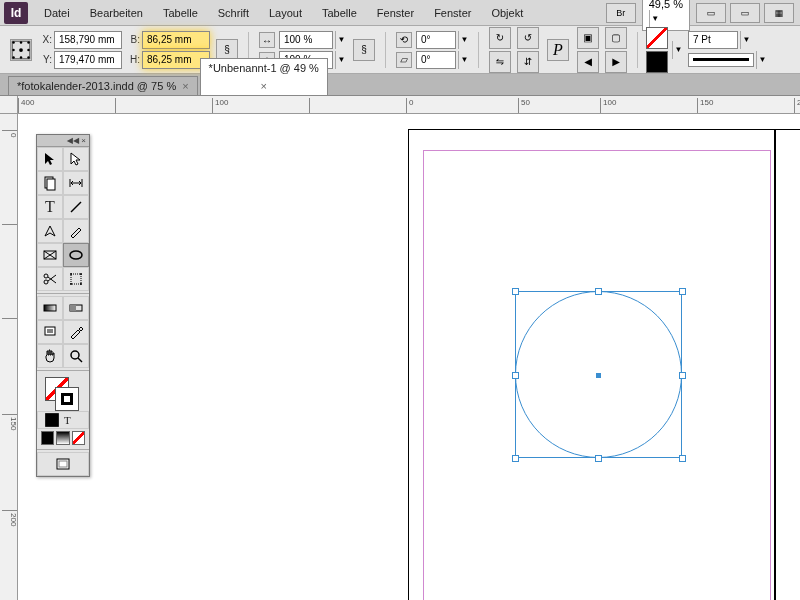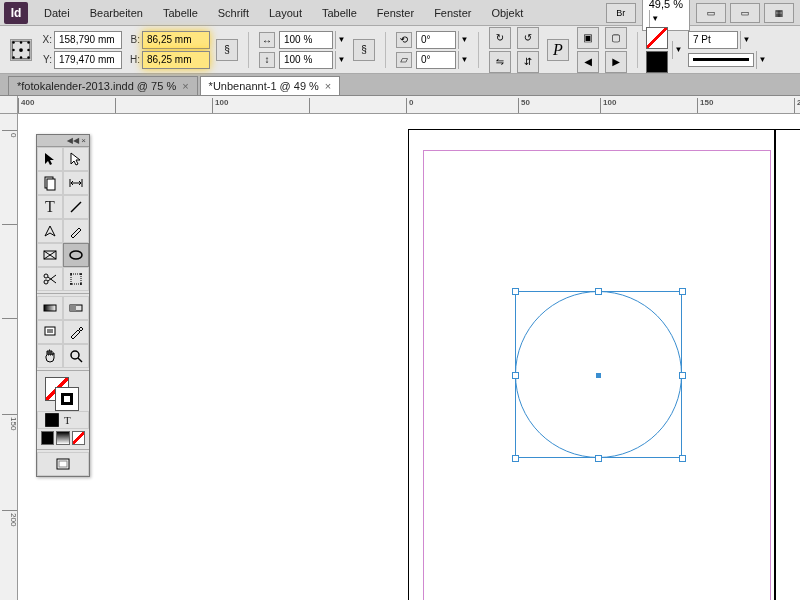--- a/index.html
+++ b/index.html
@@ -24,26 +24,26 @@
 .sep { width: 1px; height: 36px; background: #bbb; margin: 0 4px; }
 .stroke-swatch { width: 22px; height: 22px; border: 1px solid #666; background: linear-gradient(135deg, transparent 45%, red 45%, red 55%, transparent 55%), #fff; }
 .fill-swatch { width: 22px; height: 22px; border: 1px solid #666; background: #000; }
 .stroke-line { width: 66px; height: 14px; border: 1px solid #888; background: #fff; display: flex; align-items: center; padding: 0 4px; }
 .stroke-line .line { width: 100%; height: 3px; background: #000; }
 .dropdown { height: 18px; width: 12px; border-left: 1px solid #aaa; display: flex; align-items: center; justify-content: center; font-size: 8px; }
 
 
 .tabbar { background: #b8b8b8; height: 22px; display: flex; align-items: flex-end; padding-left: 8px; border-bottom: 1px solid #888; }
 .tab { background: #b8b8b8; padding: 3px 8px; border: 1px solid #888; border-bottom: none; margin-right: 2px; display: flex; align-items: center; gap: 6px; font-size: 11px; color: #222; }
-.tab.active { background: #fff; }
+.tab.active { background: #fff; flex-direction: column; }
 .tab-close { font-size: 11px; color: #666; }
 
 
 .workspace { position: absolute; top: 96px; left: 0; right: 0; bottom: 0; background: #fff; }
-.ruler-h { position: absolute; top: 0; left: 18px; right: 0; height: 18px; background: #f0f0f0; border-bottom: 1px solid #999; overflow: hidden; font-weight: bold; }
+.ruler-h { position: absolute; top: 0; left: 18px; right: 0; height: 18px; background: #f0f0f0; border-bottom: 1px solid #999; overflow: hidden; }
 .ruler-v { position: absolute; top: 18px; left: 0; width: 18px; bottom: 0; background: #f0f0f0; border-right: 1px solid #999; overflow: hidden; }
 .ruler-corner { position: absolute; top: 0; left: 0; width: 18px; height: 18px; background: #f0f0f0; border-right: 1px solid #999; border-bottom: 1px solid #999; }
 .ruler-tick { position: absolute; font-size: 8px; color: #555; }
 .ruler-h .ruler-tick { top: 2px; border-left: 1px solid #888; height: 16px; padding-left: 2px; }
 .ruler-v .ruler-tick { left: 2px; border-top: 1px solid #888; width: 16px; padding-top: 2px; writing-mode: vertical-rl; text-orientation: mixed; }
 .canvas { position: absolute; top: 18px; left: 18px; right: 0; bottom: 0; background: #fff; overflow: hidden; }
 
 
 .page-edge { position: absolute; border: 1px solid #000; }
 .margin-guide { position: absolute; border: 1px solid #d088d0; }

